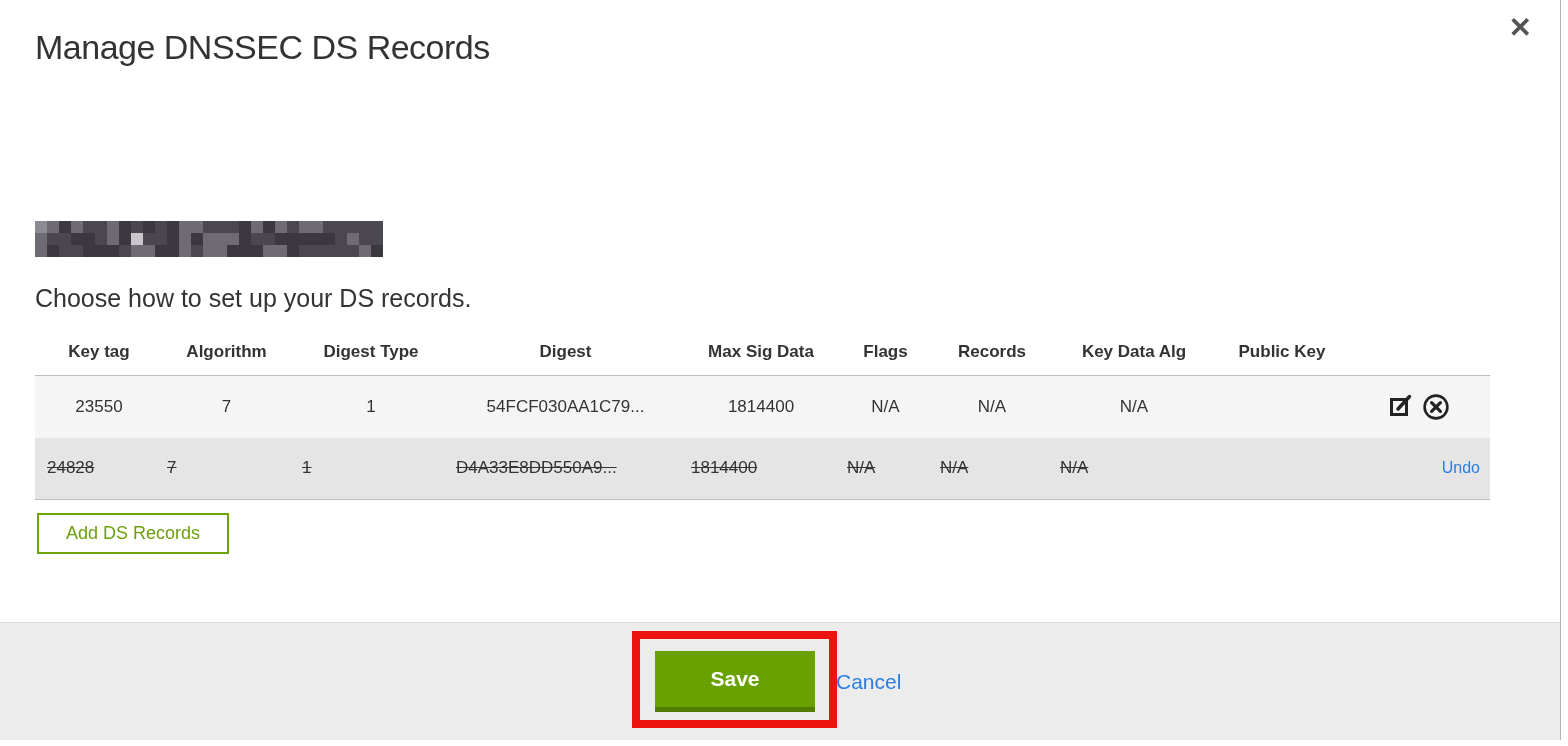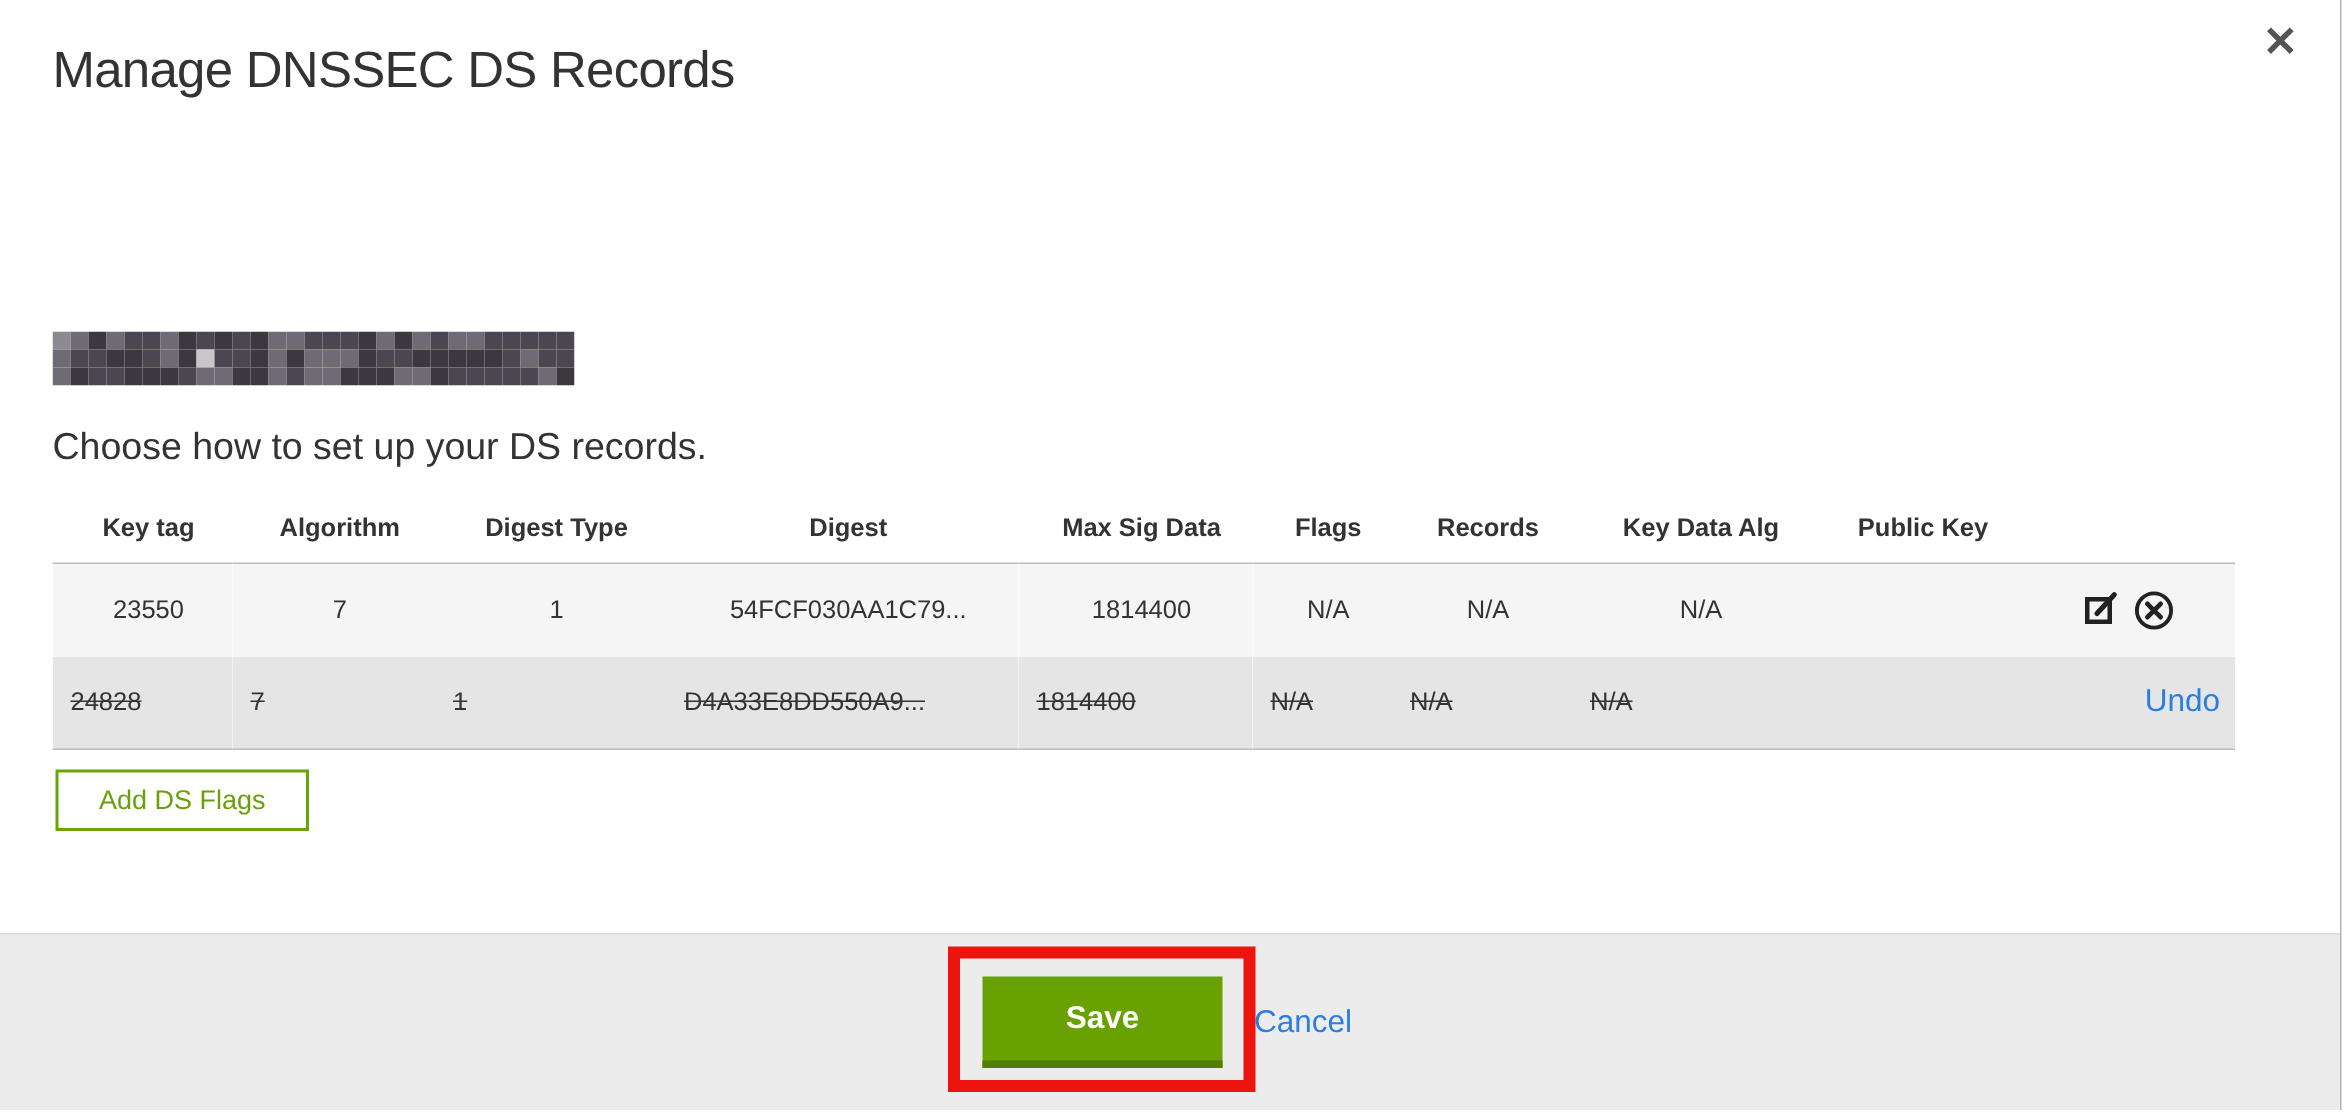--- a/index.html
+++ b/index.html
@@ -62,21 +62,21 @@
   .row-deleted td.strike { text-decoration: line-through; }
   .cell-actions { text-align: right; padding-right: 10px !important; }
   .icon-btn {
     background: none; border: none; cursor: pointer;
     padding: 0; margin-left: 2px; vertical-align: middle;
   }
   .icon-btn svg { display: block; }
   .undo-link, .cancel-link {
     color: #2a7de1; text-decoration: none; cursor: pointer;
   }
-  .undo-link { font-size: 21px; }
+  .undo-link { font-size: 16px; }
   .add-btn {
     position: absolute; left: 37px; top: 513px;
     height: 41px; padding: 0 27px;
     background: #ffffff;
     border: 2px solid #6ca408;
     color: #6b9f0b; font-size: 18px;
     cursor: pointer;
     font-family: "Liberation Sans", sans-serif;
   }
   .footer {
@@ -277,21 +277,21 @@
         <td class="strike">N/A</td>
         <td class="strike">N/A</td>
         <td class="strike"></td>
         <td class="cell-actions">
           <a class="undo-link">Undo</a>
         </td>
       </tr>
     </tbody>
   </table>
 
-  <button class="add-btn">Add DS Flags</button>
+  <button class="add-btn">Add DS Records</button>
 
   <div class="footer">
     <button class="save-btn">Save</button>
     <a class="cancel-link">Cancel</a>
   </div>
 
   <div class="red-annotation"></div>
 
 </div>
 

